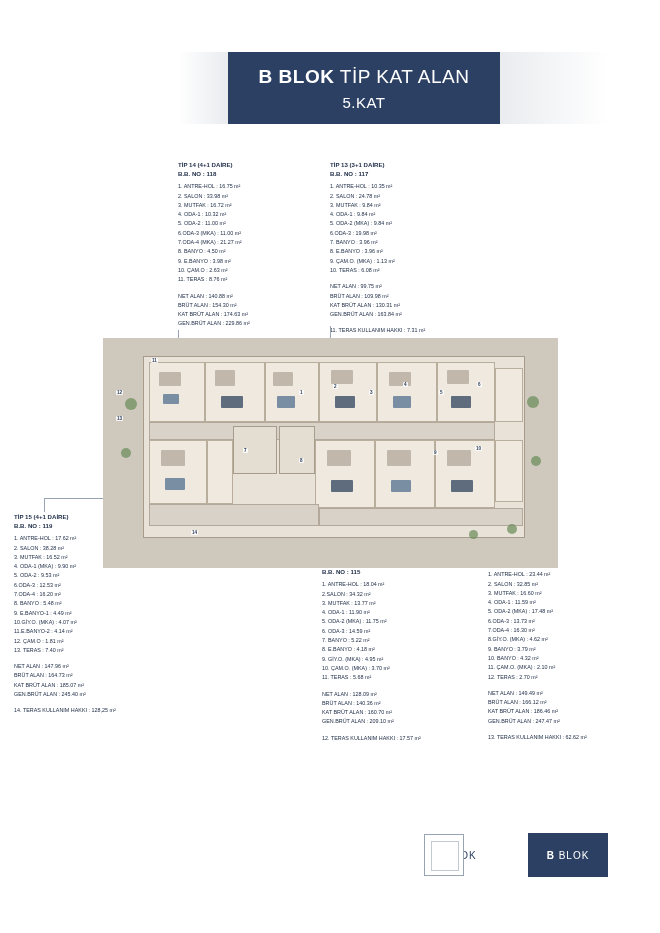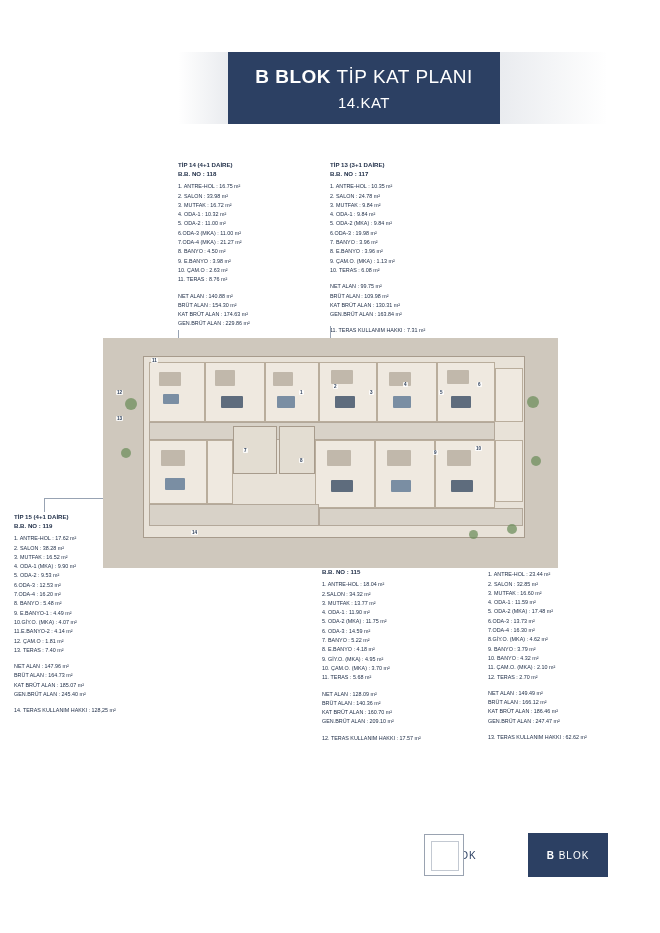--- a/index.html
+++ b/index.html
@@ -83,23 +83,23 @@
   .logo-b .lbl{font-size:10px;color:#ffffff;letter-spacing:1px;}
   .logo-b .lbl b{font-weight:bold;}
 </style>
 </head>
 <body>
 
 <div class="header-shadow-l"></div>
 <div class="header-shadow"></div>
 <div class="header">
   <div class="line1">
-    <b>B BLOK</b><span class="light"> TİP KAT PLANI</span>
-  </div>
-  <div class="line2">14.KAT</div>
+    <b>B BLOK</b><span class="light"> TİP KAT ALAN</span>
+  </div>
+  <div class="line2">5.KAT</div>
 </div>
 
 <div class="block" style="left:178px;top:160px;">
   <div class="title">
     <div>TİP 14 (4+1 DAİRE)</div>
     <div>B.B. NO : 118</div>
   </div>
   <ol>
     <li>1. ANTRE-HOL : 16.75 m²</li>
     <li>2. SALON : 33.98 m²</li>

